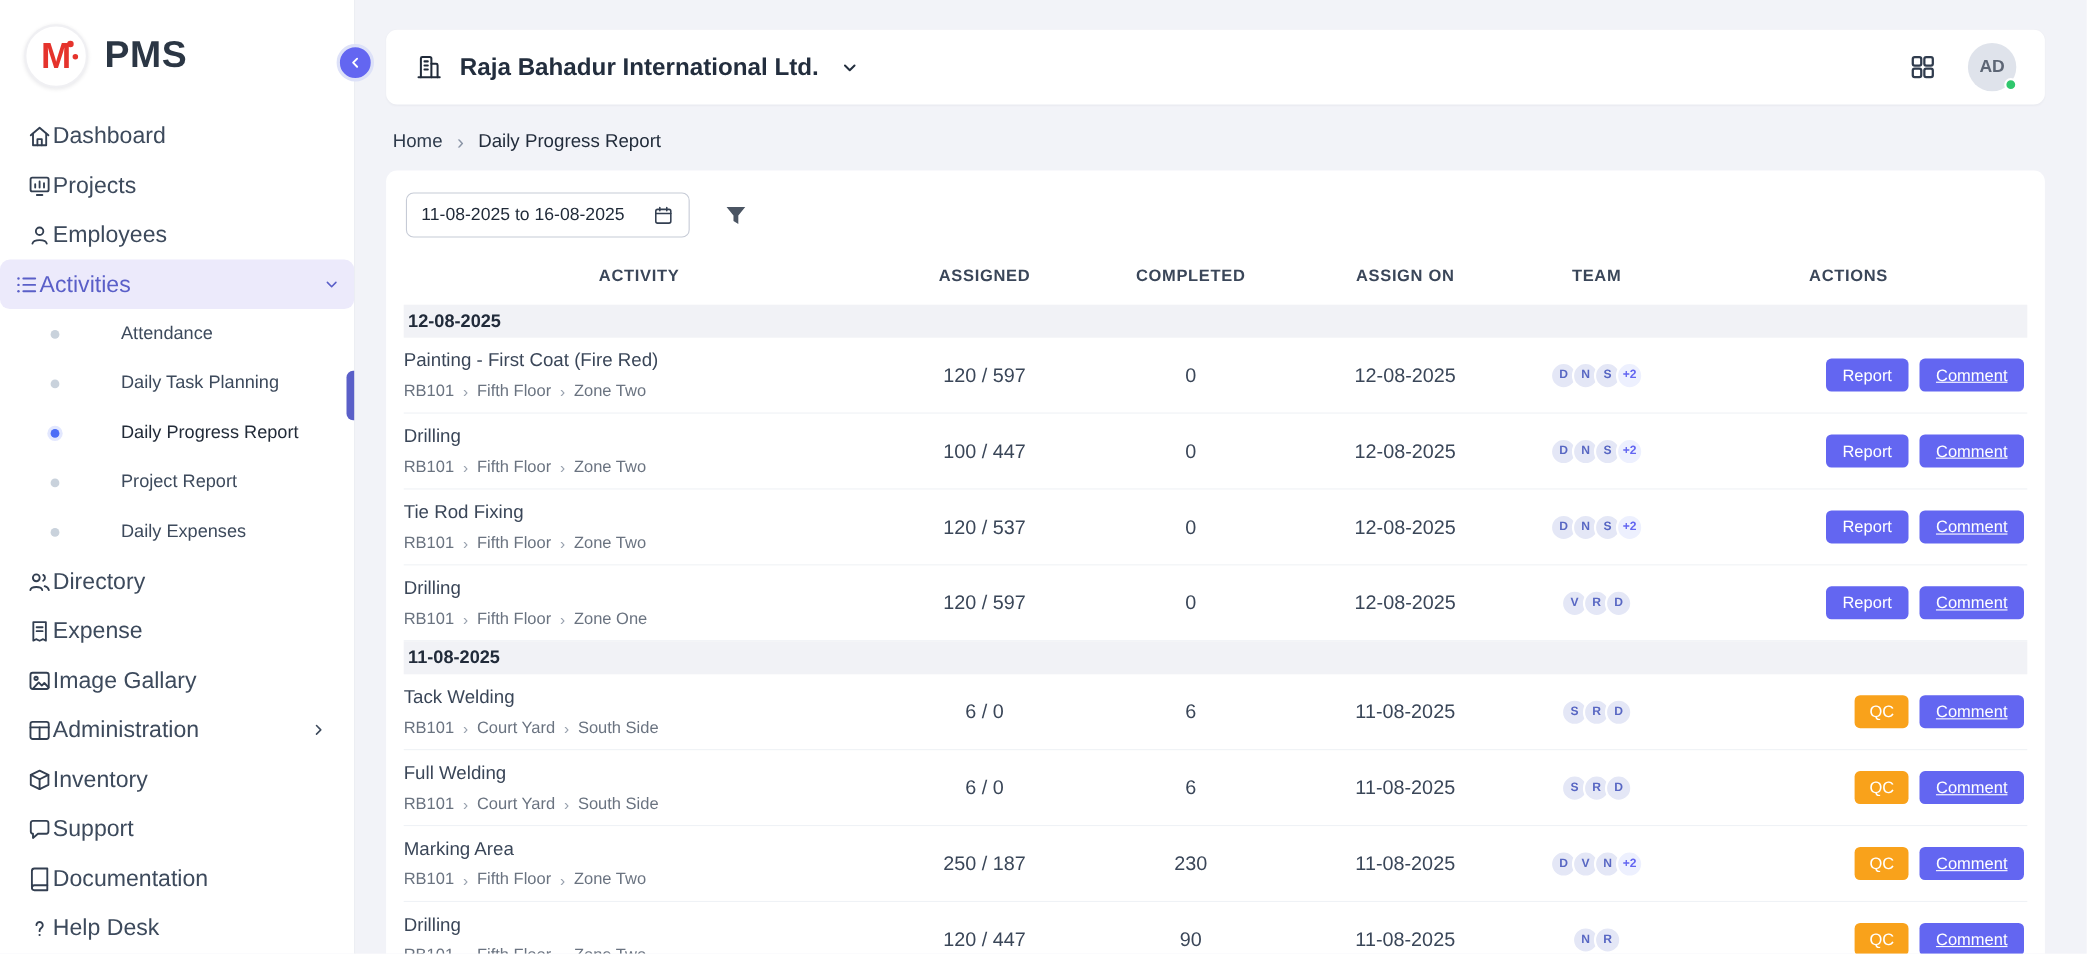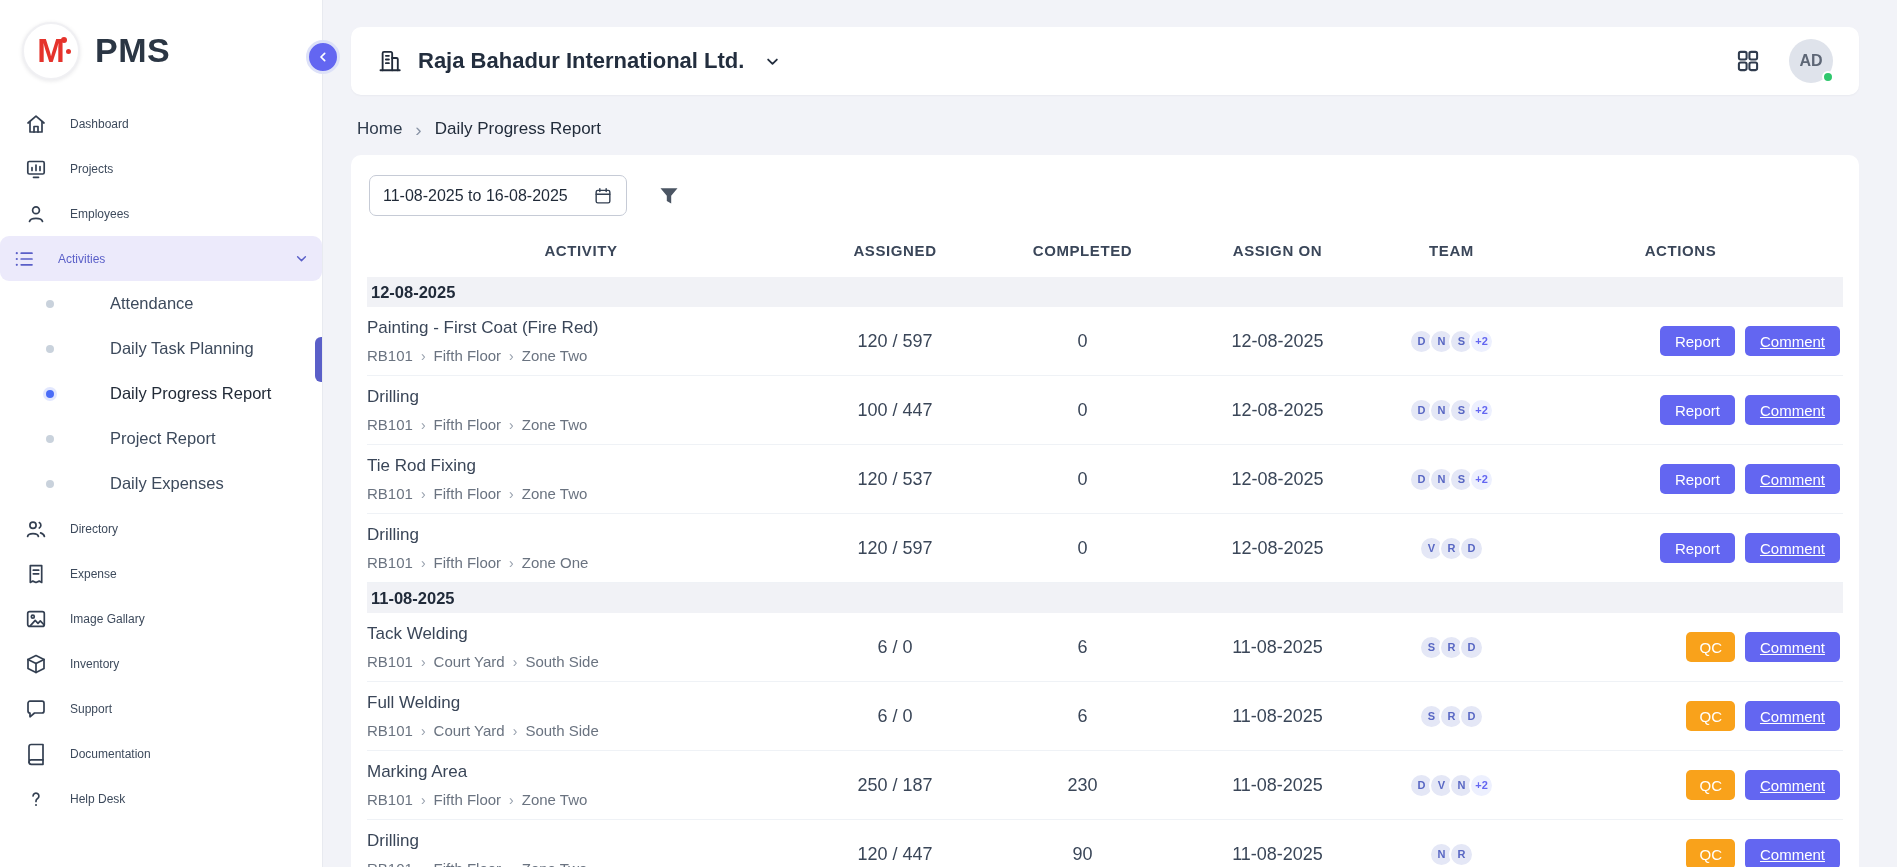--- a/index.html
+++ b/index.html
@@ -40,21 +40,21 @@
     background: var(--accent, #6366F1); color: #fff;
     border: 3px solid #DDE1F8;
     display: flex; align-items: center; justify-content: center;
     cursor: pointer; z-index: 30; padding: 0;
   }
   .collapse-btn svg { width: 16px; height: 16px; }
 
   .menu { position: relative; }
   .menu-item {
     height: 45px; display: flex; align-items: center;
-    padding: 0 24px; gap: 22px; font-size: 12px; color: #3D4A5C; cursor: pointer;
+    padding: 0 24px; font-size: 21px; color: #3D4A5C; cursor: pointer;
   }
   .mi { width: 24px; flex: 0 0 24px; height: 24px; color: #333F51; display: flex; }
   .mi svg, .ic svg { width: 100%; height: 100%; fill: none; stroke: currentColor; stroke-width: 1.7; stroke-linecap: round; stroke-linejoin: round; }
   .mi-label { white-space: nowrap; }
   .chev-end { margin-left: auto; width: 17px; height: 17px; display: flex; color: inherit; }
   .chev-end svg { width: 100%; height: 100%; fill: none; stroke: currentColor; stroke-width: 2; stroke-linecap: round; stroke-linejoin: round; }
 
   .menu-item.active {
     margin: 0 0; padding: 0 12px; border-radius: 9px;
     background: var(--active_bg, #ECEAFB);
@@ -281,20 +281,35 @@
               <rect x="3.7" y="4.6" width="16.6" height="14.8" rx="2"></rect>
               <circle cx="8.8" cy="9.7" r="1.5"></circle>
               <path d="M6.2 18.8 L11.2 13.4 L14 16.3 L16.3 13.9 L20.2 18"></path>
             </svg>
           </span>
         <span class="mi-label">Image Gallary</span>
       </div>
       <div class="menu-item">
         <span class="mi">
             <svg viewBox="0 0 24 24">
+              <rect x="3.7" y="4.2" width="16.6" height="15.6" rx="2"></rect>
+              <path d="M3.7 9.3 H20.3"></path>
+              <path d="M12 9.3 V19.8"></path>
+            </svg>
+          </span>
+        <span class="mi-label">Administration</span>
+        <span class="chev-end">
+            <svg viewBox="0 0 24 24">
+              <path d="M9.5 6.5 L15 12 L9.5 17.5"></path>
+            </svg>
+          </span>
+      </div>
+      <div class="menu-item">
+        <span class="mi">
+            <svg viewBox="0 0 24 24">
               <path d="M12 3.6 L20 7.5 V16.5 L12 20.4 L4 16.5 V7.5 Z"></path>
               <path d="M4 7.5 L12 11.4 L20 7.5"></path>
               <path d="M12 11.4 V20.4"></path>
             </svg>
           </span>
         <span class="mi-label">Inventory</span>
       </div>
       <div class="menu-item">
         <span class="mi">
             <svg viewBox="0 0 24 24">

